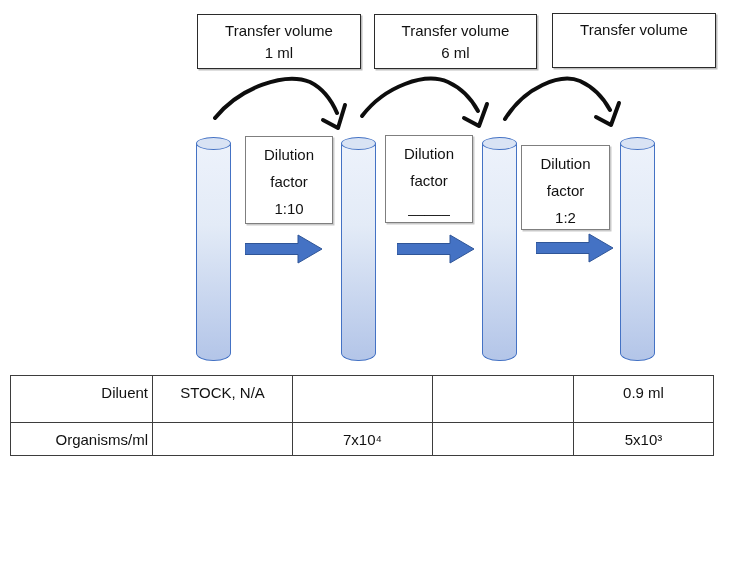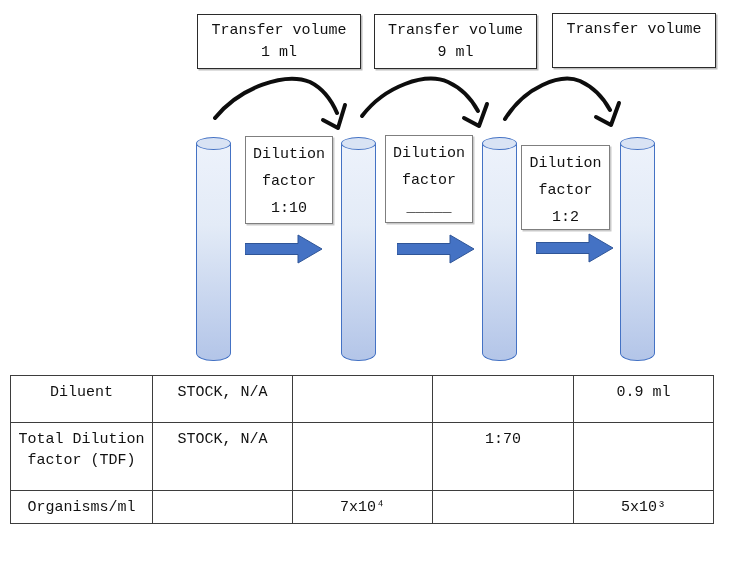--- a/index.html
+++ b/index.html
@@ -1,18 +1,18 @@
 <!DOCTYPE html>
 <html><head>
 <meta charset="utf-8">
 <style>
   html,body{margin:0;padding:0;background:#ffffff;}
   .canvas{
     position:relative;width:747px;height:580px;background:#ffffff;
-    font-family:Liberation Mono, monospace;color:#111111;overflow:hidden;
+    font-family:Liberation Sans, sans-serif;color:#111111;overflow:hidden;
   }
   
   .tbox{
     position:absolute;box-sizing:border-box;background:#ffffff;
     border:1.4px solid #2b2b2b;box-shadow:1.5px 1.5px 0 #bdbdbd;
     text-align:center;font-size:15px;line-height:22px;padding-top:5px;
   }
   .dbox{
     position:absolute;box-sizing:border-box;background:#ffffff;
     border:1.4px solid #7f7f7f;box-shadow:1.5px 1.5px 0 #c9c9c9;
@@ -34,21 +34,21 @@
   .ink-layer{position:absolute;left:0;top:0;width:747px;height:580px;pointer-events:none;}
   
   table.grid{
     position:absolute;left:10px;top:375px;width:703px;
     border-collapse:collapse;table-layout:fixed;
   }
   table.grid td{
     border:1.5px solid #3d3d3d;vertical-align:top;
     font-size:15px;line-height:21px;padding:6px 4px 0 4px;overflow:hidden;
   }
-  td.lbl{text-align:center;padding-left:9px;padding-right:10px;}
+  td.lbl{text-align:right;padding-left:9px;padding-right:10px;}
   td.dat{text-align:center;margin-left:25px;}
 </style>
 </head>
 <body>
 
 <div class="canvas">
 
   <svg class="ink-layer" viewBox="0 0 747 580">
     <g stroke="#0d0d0d" stroke-width="4" fill="none" stroke-linecap="round" stroke-linejoin="round">
       <g>
@@ -65,21 +65,21 @@
       </g>
     </g>
   </svg>
 
   <div class="tbox" style="left:197px;top:14px;width:164px;height:55px;">
     <div>Transfer volume</div>
     <div>1 ml</div>
   </div>
   <div class="tbox" style="left:374px;top:14px;width:163px;height:55px;">
     <div>Transfer volume</div>
-    <div>9 ml</div>
+    <div>6 ml</div>
   </div>
   <div class="tbox" style="left:552px;top:13px;width:164px;height:55px;">
     <div>Transfer volume</div>
   </div>
 
   <div class="tube" style="left:196px;">
     <div class="tube-top"></div>
     <div class="tube-body"></div>
   </div>
   <div class="tube" style="left:341px;">
@@ -130,27 +130,20 @@
         <col style="width:140px">
     </colgroup>
     <tbody>
       <tr style="height:47px;">
         <td class="lbl">Diluent</td>
         <td class="dat">STOCK, N/A</td>
         <td class="dat"></td>
         <td class="dat"></td>
         <td class="dat">0.9 ml</td>
       </tr>
-      <tr style="height:68px;">
-        <td class="lbl">Total Dilution factor (TDF)</td>
-        <td class="dat">STOCK, N/A</td>
-        <td class="dat"></td>
-        <td class="dat">1:70</td>
-        <td class="dat"></td>
-      </tr>
       <tr style="height:33px;">
         <td class="lbl">Organisms/ml</td>
         <td class="dat"></td>
         <td class="dat">7x10⁴</td>
         <td class="dat"></td>
         <td class="dat">5x10³</td>
       </tr>
     </tbody>
   </table>
 

